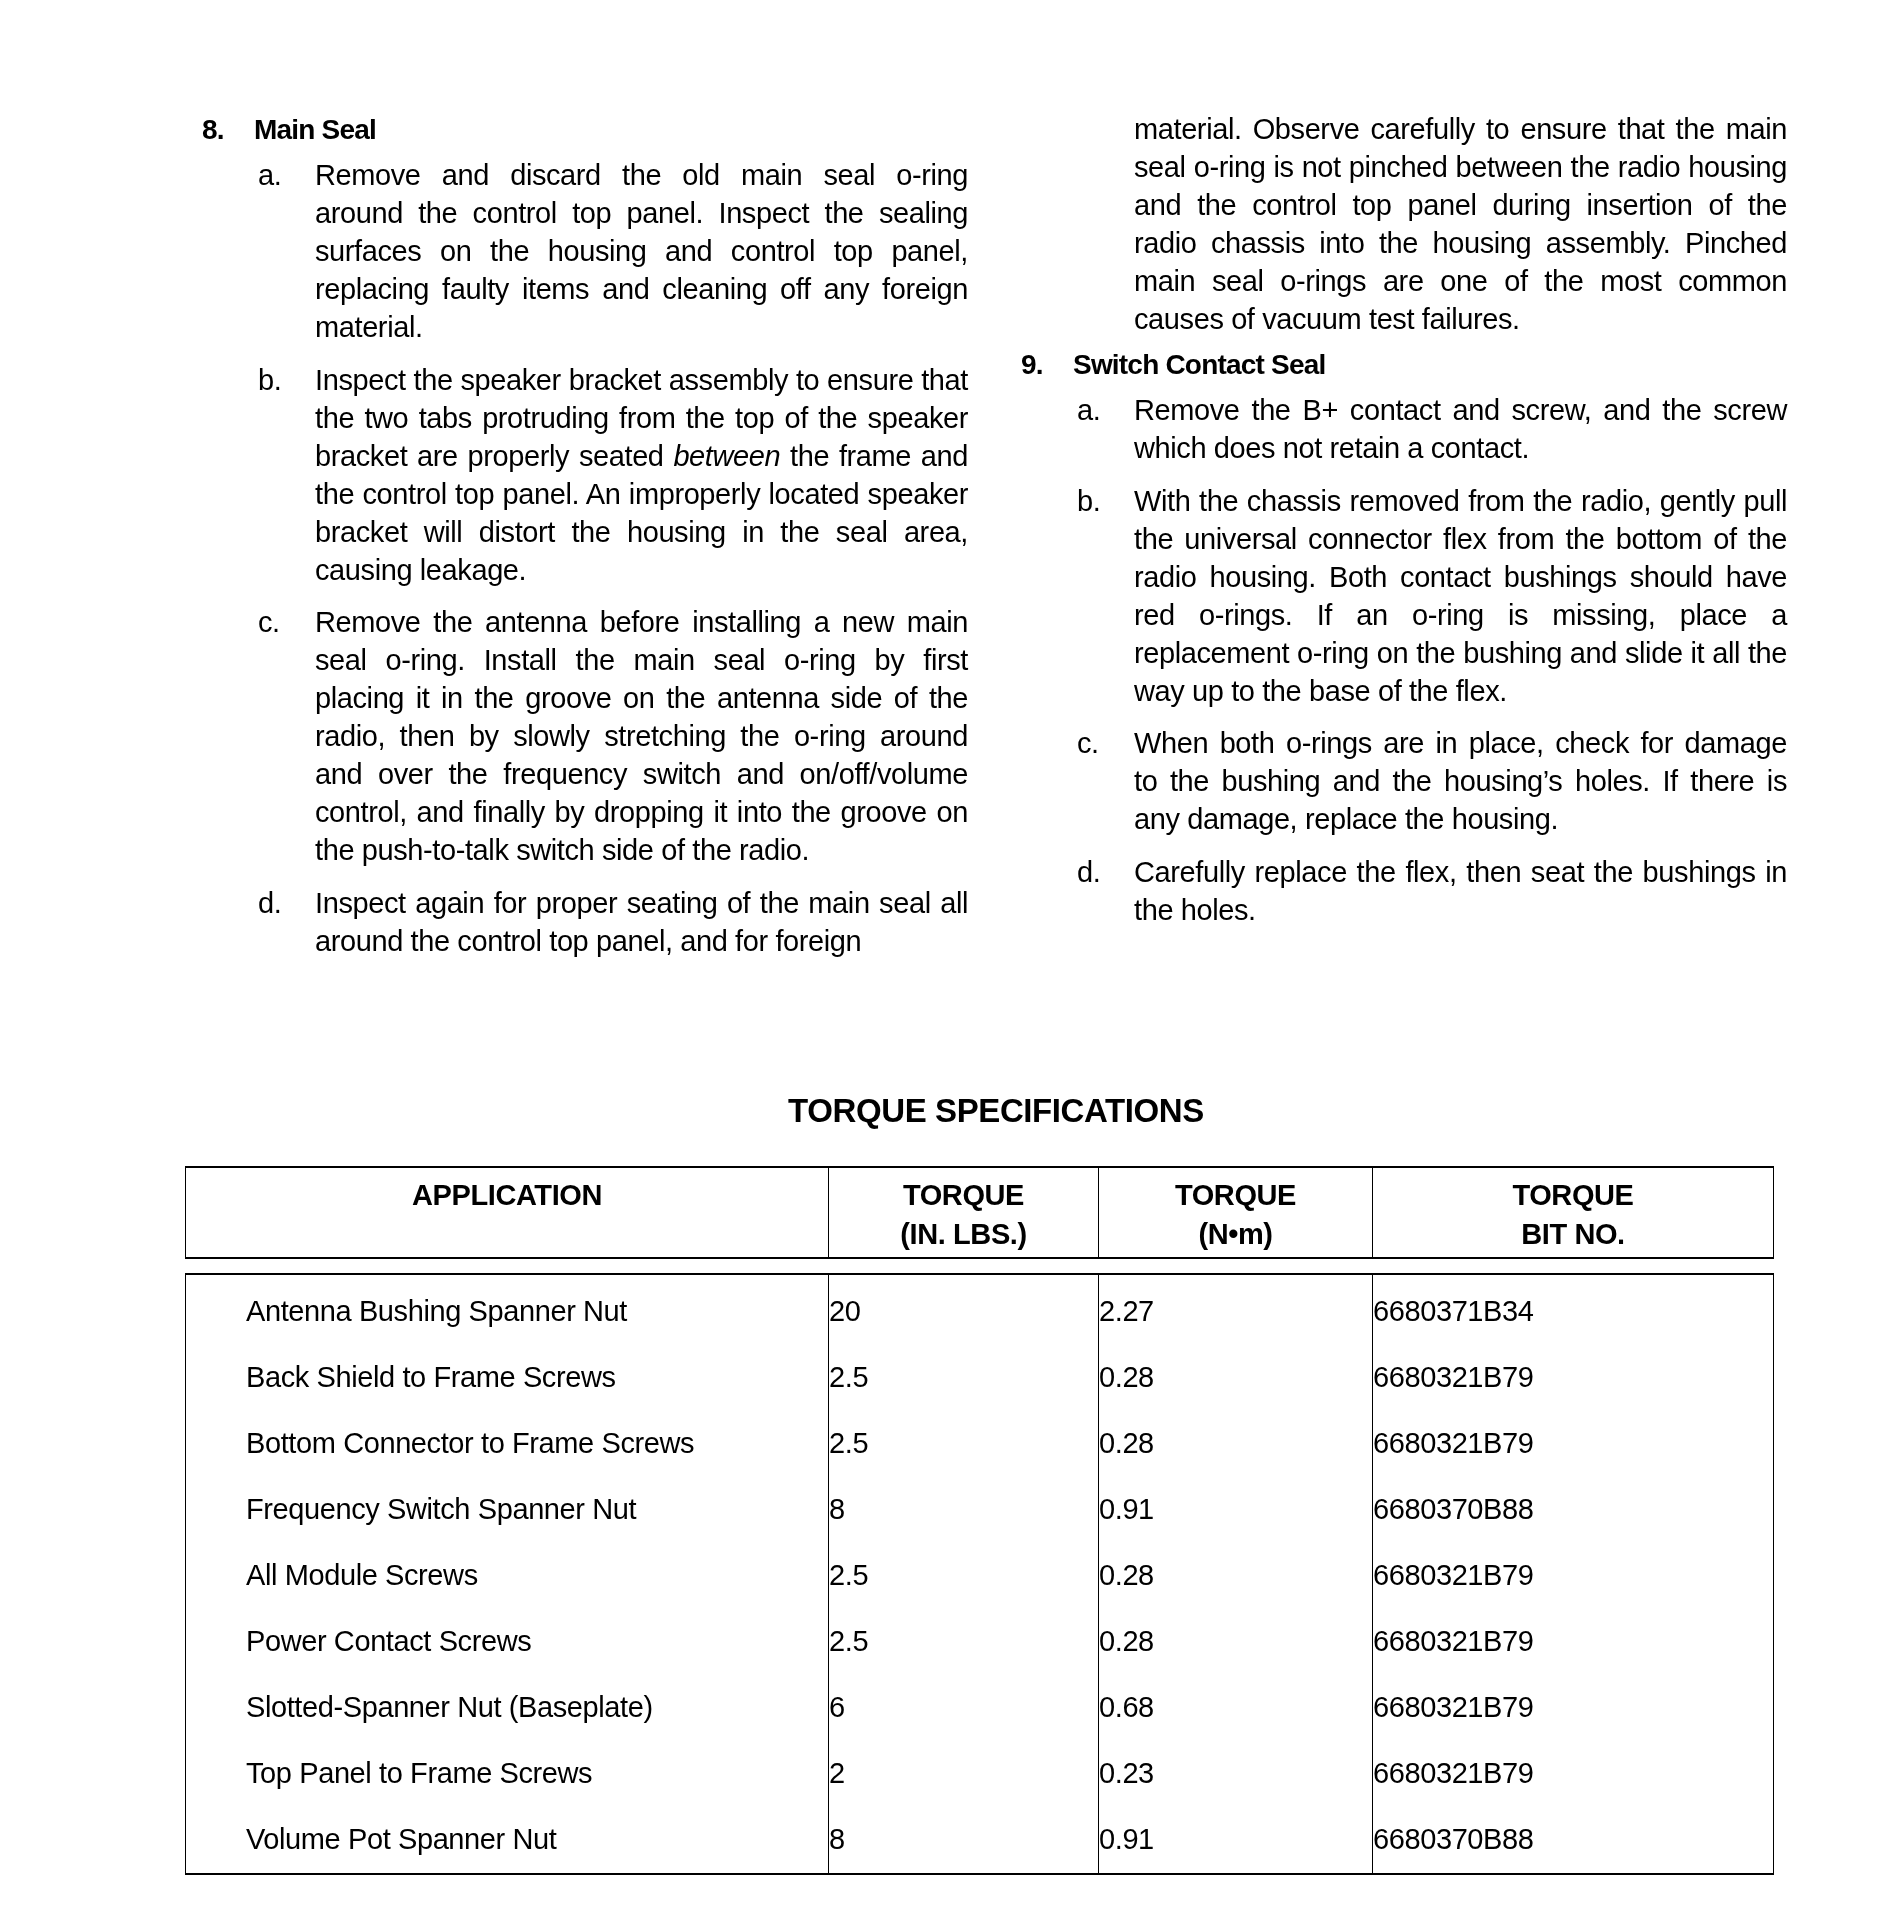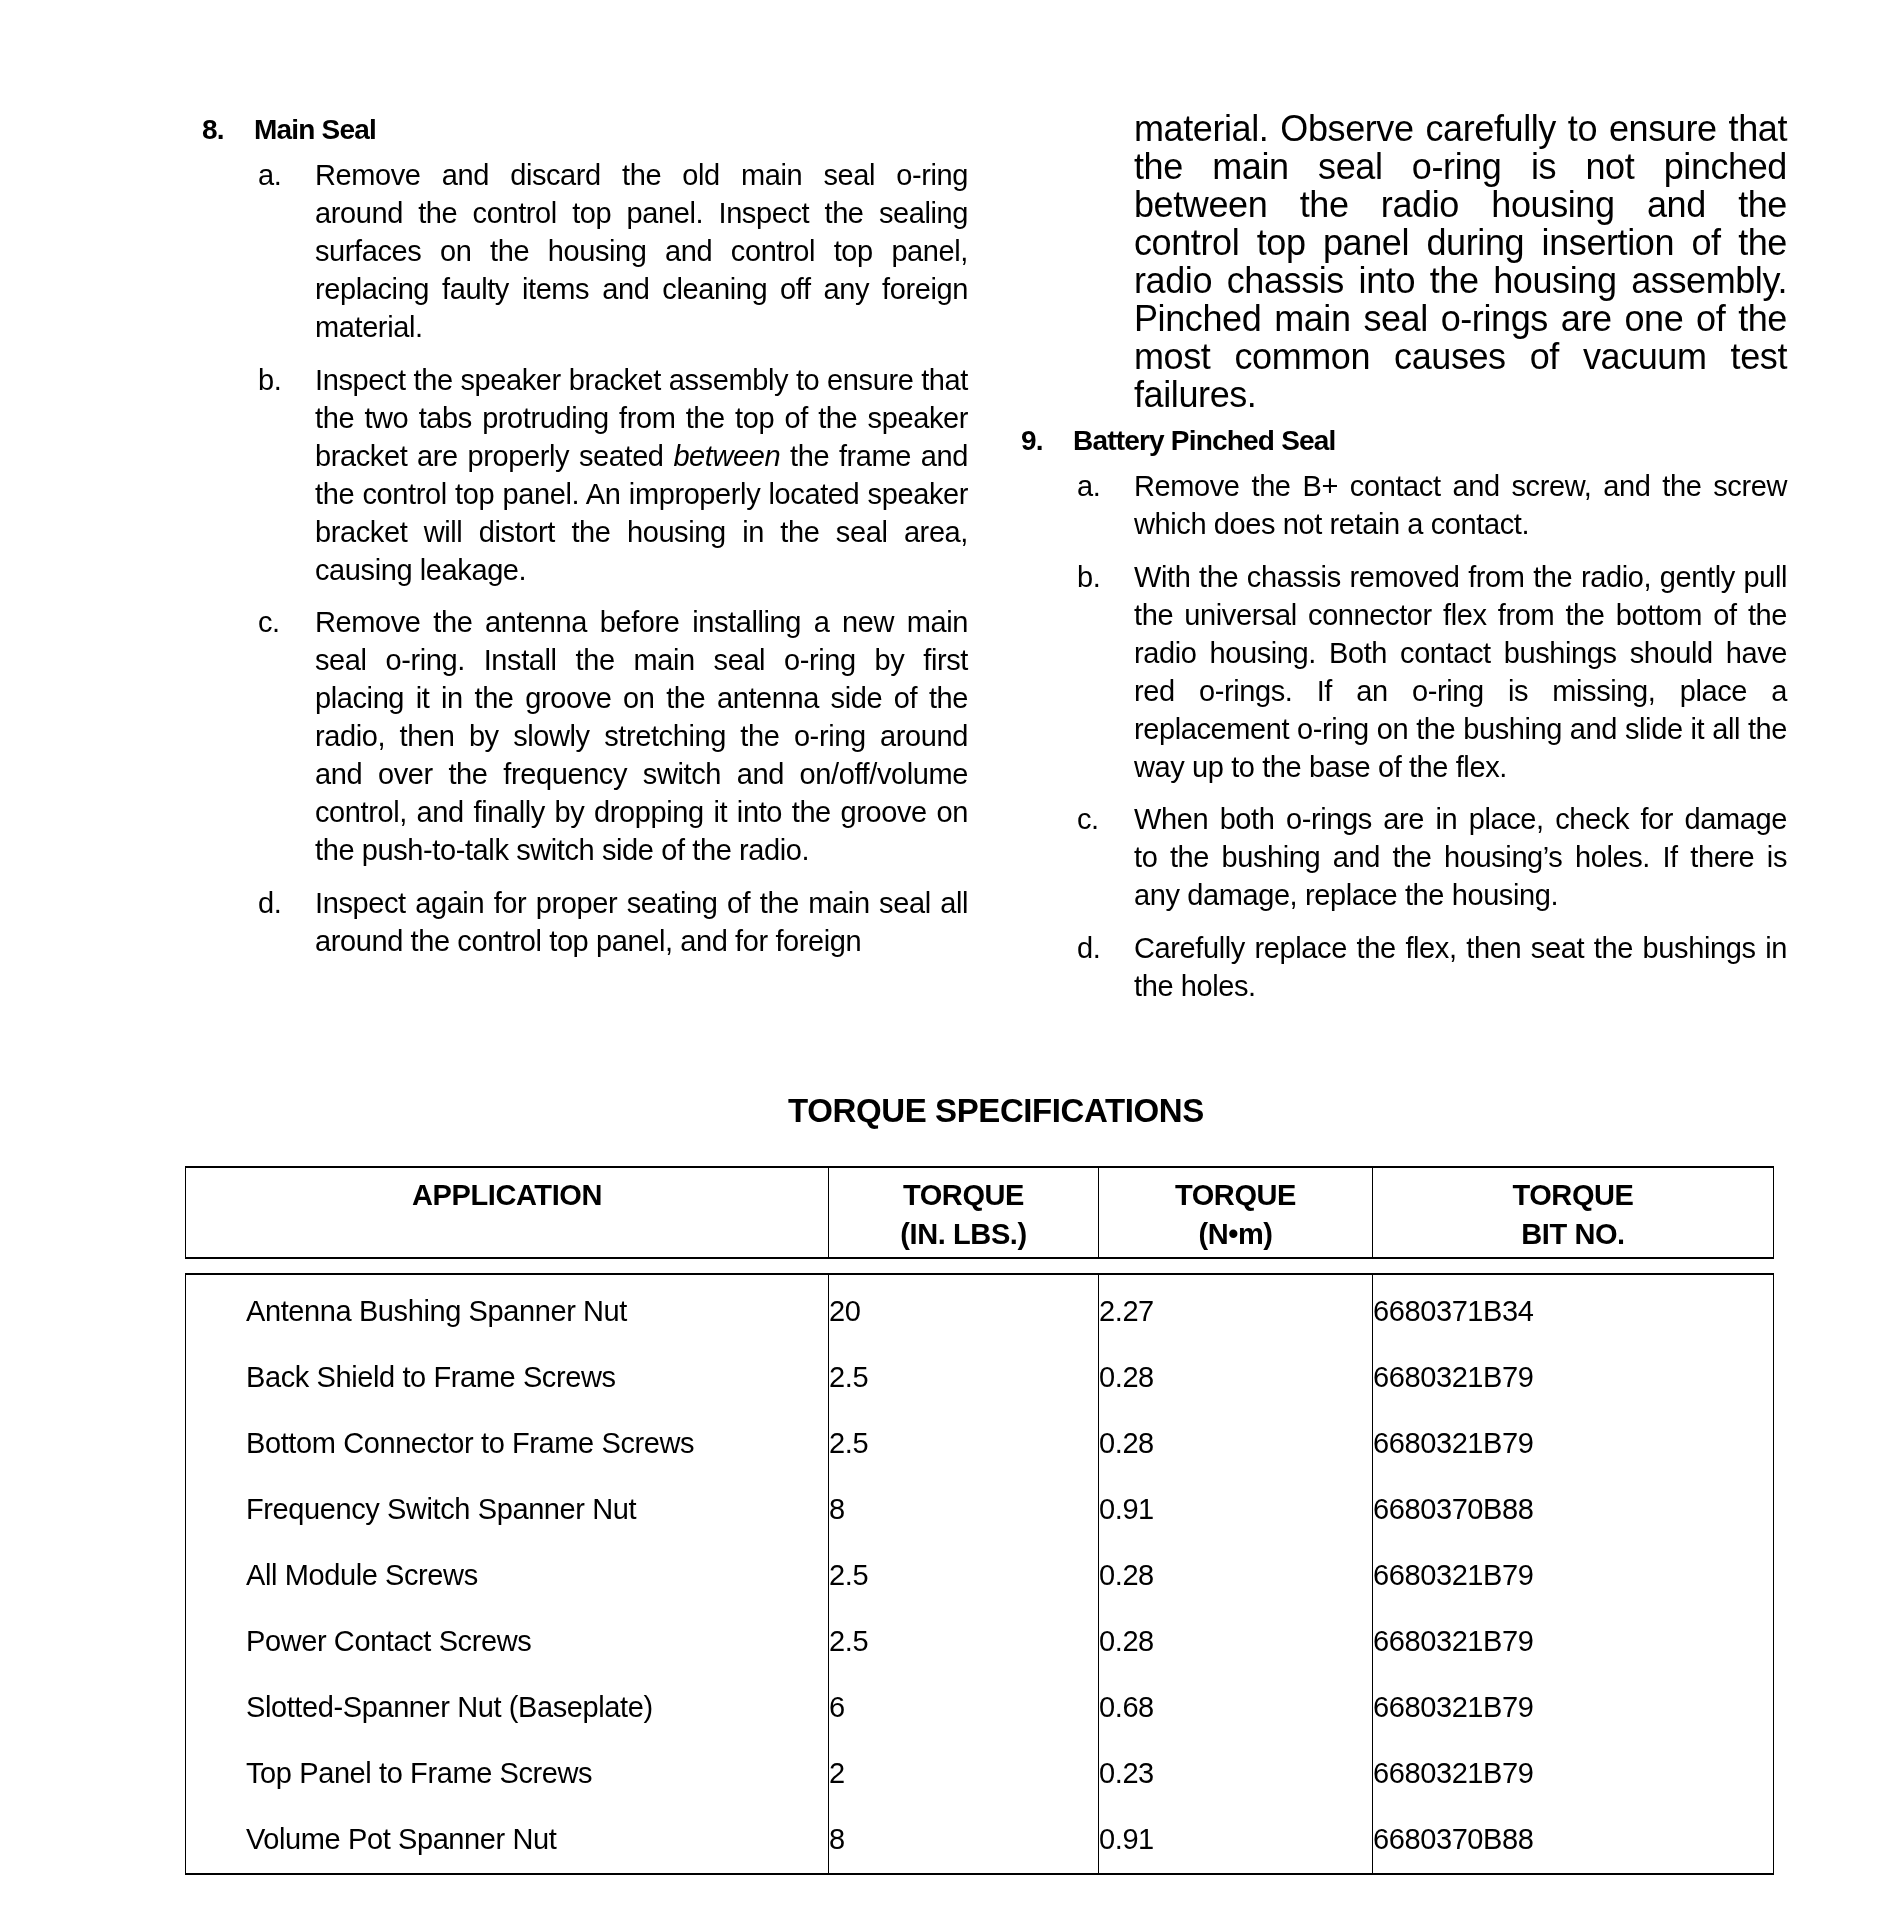--- a/index.html
+++ b/index.html
@@ -8,21 +8,21 @@
     .col { position: absolute; top: 110px; width: 770px; }
     .col-left { left: 198px; }
     .col-right { left: 1017px; }
     .sec-title { font-weight: bold; font-size: 28px; line-height: 39px; position: relative;
       padding-left: 56px; margin: 0 0 7px 0; letter-spacing: -0.8px; }
     .sec-title .num { position: absolute; left: 3.9px; top: 0; }
     .item { position: relative; padding-left: 117px; font-size: 29px; line-height: 38px;
       text-align: justify; margin-bottom: 14.6px; letter-spacing: -0.4px; }
     .item .lbl { position: absolute; left: 60px; top: 0; }
     .item .txt em { }
-    .cont { padding-left: 117px; font-size: 36px; line-height: 38px; text-align: justify;
+    .cont { padding-left: 117px; font-size: 29px; line-height: 38px; text-align: justify;
       margin-bottom: 7px; letter-spacing: -0.4px; }
     .table-title { position: absolute; top: 1092px; left: 0; width: 1992px; text-align: center;
       font-weight: bold; font-size: 33px; letter-spacing: -0.4px; }
     .tbl { position: absolute; left: 185px; width: 1587px; border-collapse: collapse;
       table-layout: fixed; }
     .tbl-head { top: 1166px; border-top: 2.7px solid #000; border-bottom: 2.7px solid #000;
       border-left: 1.2px solid #000; border-right: 1.9px solid #000; }
     .tbl-body { top: 1273px; border-top: 2.7px solid #000; border-bottom: 2.7px solid #000;
       border-left: 1.2px solid #000; border-right: 1.9px solid #000; border-radius: 23px; }
     .tbl td, .tbl th { border-left: 1.2px solid #000; padding: 0; }
@@ -57,21 +57,21 @@
   <div class="item">
     <span class="lbl">d.</span>
     <span class="txt">Inspect again for proper seating of the main seal all around the control top panel, and for foreign</span>
   </div>
 </div>
 
 <div class="col col-right">
   <div class="cont">material. Observe carefully to ensure that the main seal o-ring is not pinched between the radio housing and the control top panel during insertion of the radio chassis into the housing assembly. Pinched main seal o-rings are one of the most common causes of vacuum test failures.</div>
   <div class="sec-title">
     <span class="num">9.</span>
-    <span>Battery Pinched Seal</span>
+    <span>Switch Contact Seal</span>
   </div>
   <div class="item">
     <span class="lbl">a.</span>
     <span class="txt">Remove the B+ contact and screw, and the screw which does not retain a contact.</span>
   </div>
   <div class="item">
     <span class="lbl">b.</span>
     <span class="txt">With the chassis removed from the radio, gently pull the universal connector flex from the bottom of the radio housing. Both contact bushings should have red o-rings. If an o-ring is missing, place a replacement o-ring on the bushing and slide it all the way up to the base of the flex.</span>
   </div>
   <div class="item">

